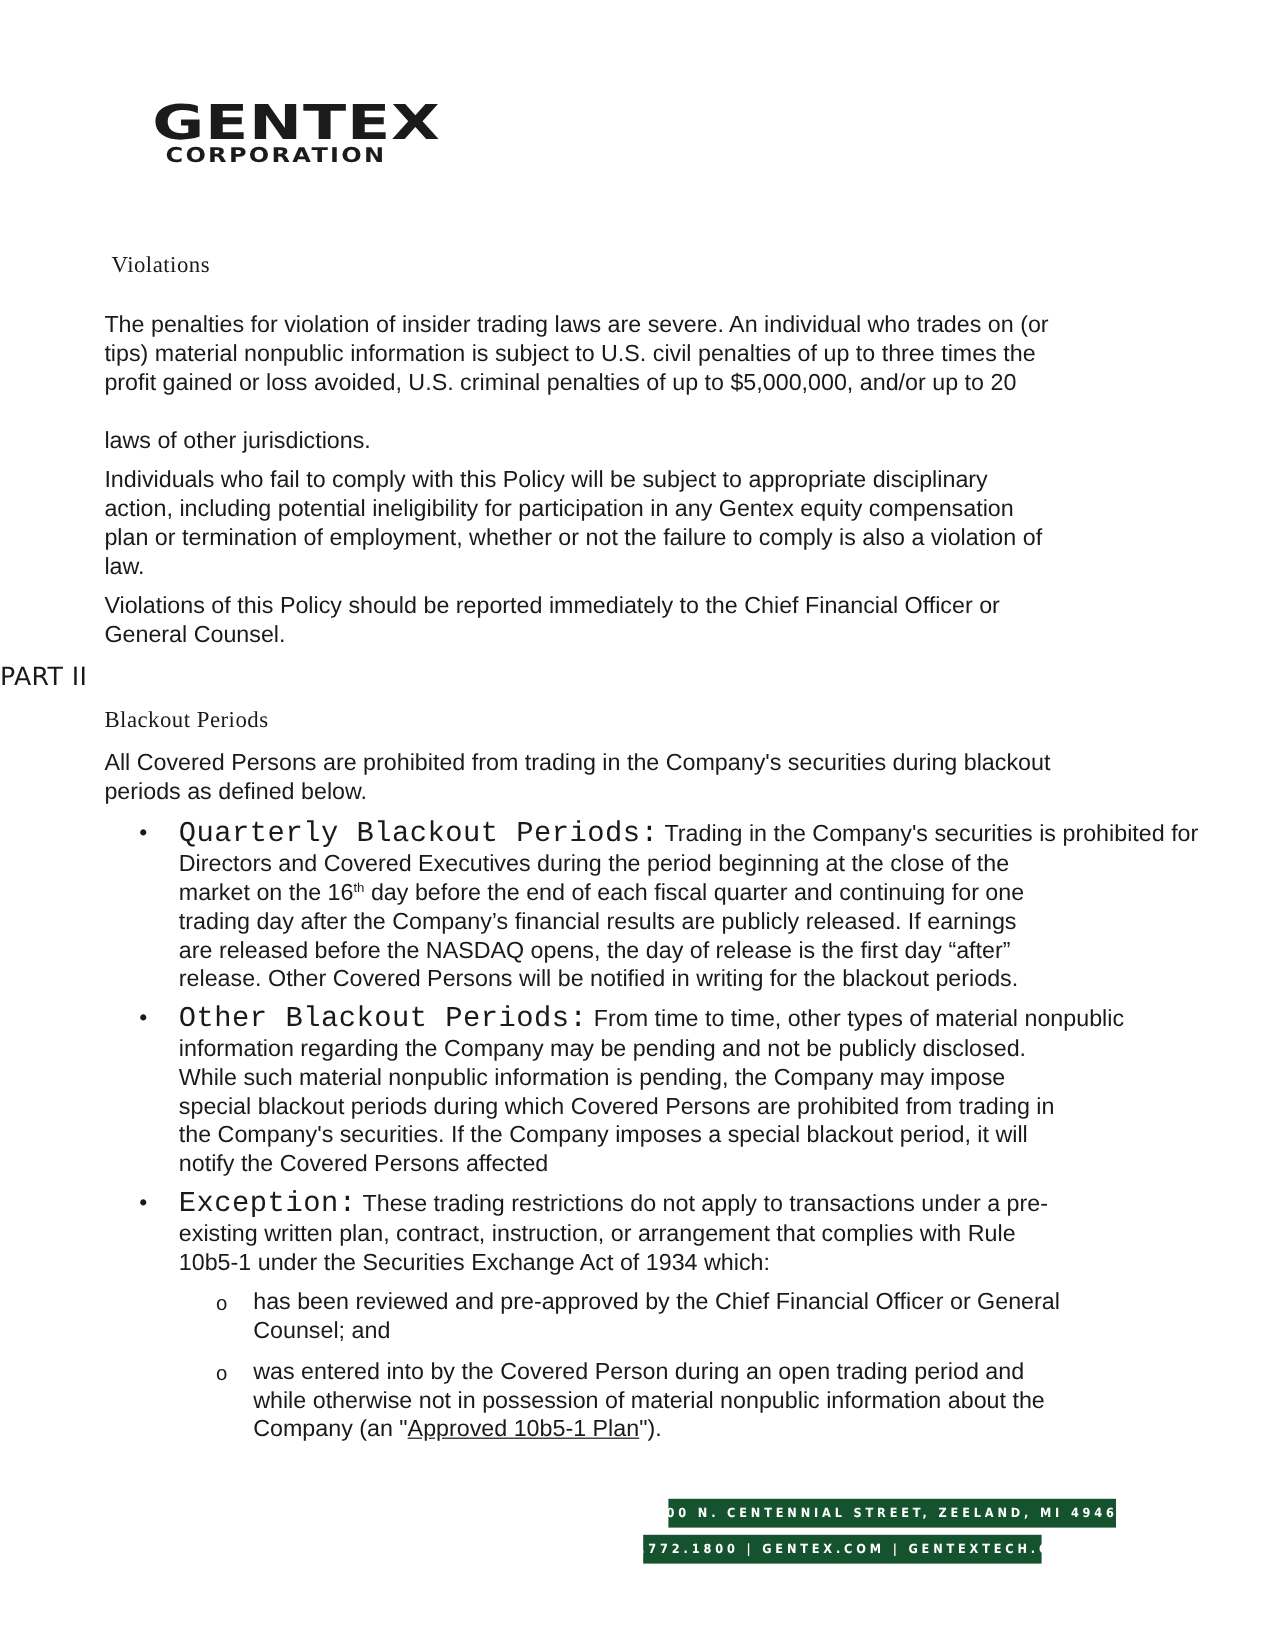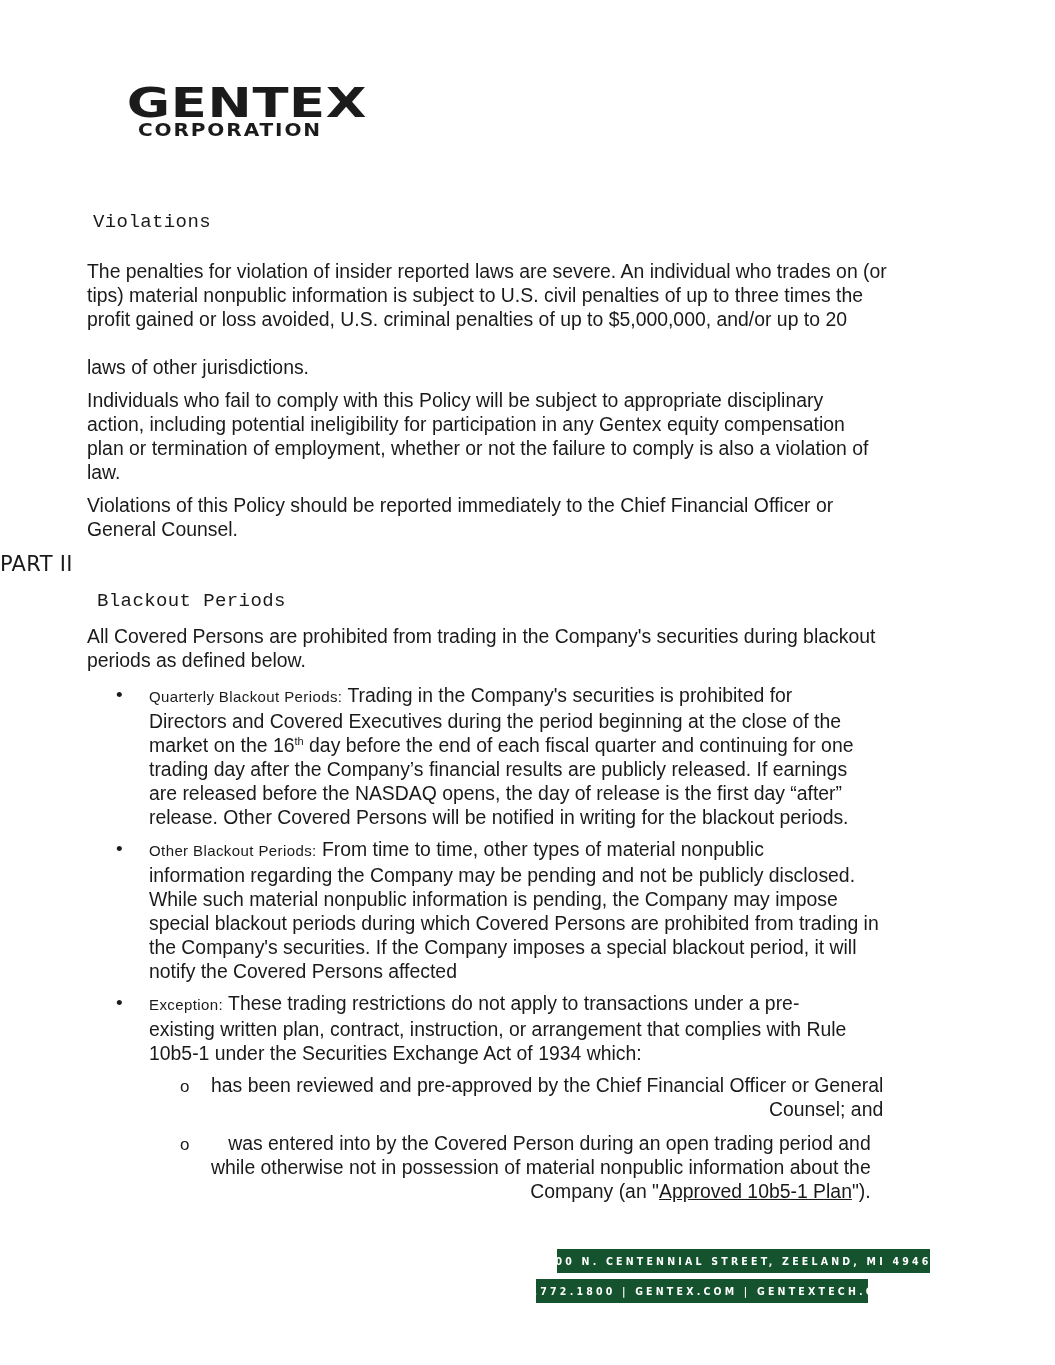--- a/index.html
+++ b/index.html
@@ -5,72 +5,72 @@
   html, body { margin: 0; padding: 0; background: #ffffff; }
   body { width: 1055px; height: 1365px; position: relative; overflow: hidden;
          font-family: "Liberation Sans", sans-serif; color: #1a1a1a; }
   .logo { position: absolute; left: 86px; top: 86px; width: 244px; text-align: center; }
   .logo-top { font-family: "DejaVu Sans", sans-serif; font-weight: 900; font-size: 40px;
               line-height: 34px; letter-spacing: 0.5px; color: #1b1b1b; transform: scaleX(1.32);
               transform-origin: left top; white-space: nowrap; }
   .logo-bottom { font-family: "DejaVu Sans", sans-serif; font-weight: 900; font-size: 17px;
                  line-height: 18px; letter-spacing: 1.6px; color: #1b1b1b; transform: scaleX(1.18);
                  transform-origin: left top; white-space: nowrap; margin-top: 1px; }
-  .heading { position: absolute; font-family: Liberation Mono, monospace; font-size: 19px;
+  .heading { position: absolute; font-family: Liberation Serif, serif; font-size: 19px;
              letter-spacing: 0.4px; color: #1a1a1a; }
   .para { position: absolute; left: 87px; font-size: 19.4px; line-height: 24px; white-space: nowrap; }
   .part { position: absolute; left: 0; width: 1018px; text-align: left;
           font-family: "DejaVu Sans", sans-serif; font-size: 21px; top: 552px; letter-spacing: 0.3px; }
   .bullet { position: absolute; left: 116px; font-size: 19px; }
   .bullet-text { position: absolute; left: 149px; font-size: 19.4px; line-height: 24px; white-space: nowrap; }
-  .lead { font-family: Liberation Sans, sans-serif; font-size: 15px; letter-spacing: 0.4px; }
+  .lead { font-family: Liberation Mono, monospace; font-size: 24px; letter-spacing: 0.4px; }
   .sub-bullet { position: absolute; left: 180px; font-size: 17px; }
-  .sub-text { position: absolute; left: 211px; font-size: 19.4px; line-height: 24px; white-space: nowrap; text-align: right; }
+  .sub-text { position: absolute; left: 211px; font-size: 19.4px; line-height: 24px; white-space: nowrap; }
   .underline { text-decoration: underline; }
   sup { font-size: 11px; line-height: 0; vertical-align: 7px; margin-top: 15px; }
   .footer-bar { position: absolute; background: #14532d; color: #ffffff;
                 font-family: "DejaVu Sans Condensed", "DejaVu Sans", sans-serif; font-weight: bold;
                 font-size: 10.5px; letter-spacing: 3.2px; white-space: nowrap; display: flex;
                 align-items: center; justify-content: center; }
   .footer-1 { left: 557px; top: 1249px; width: 373px; height: 24px; }
   .footer-2 { left: 536px; top: 1279px; width: 332px; height: 24px; }
 </style>
 </head>
 <body>
 
 <div class="logo">
   <div class="logo-top">GENTEX</div>
   <div class="logo-bottom">CORPORATION</div>
 </div>
 
 <div class="heading" style="left:93px; top:211px;">Violations</div>
 
 <div class="para" style="top:259px;">
-  <span>The penalties for violation of insider reported laws are severe. An individual who trades on (or</span><br>
+  <span>The penalties for violation of insider trading laws are severe. An individual who trades on (or</span><br>
   <span>tips) material nonpublic information is subject to U.S. civil penalties of up to three times the</span><br>
   <span>profit gained or loss avoided, U.S. criminal penalties of up to $5,000,000, and/or up to 20</span><br>
   <br>
   <span>laws of other jurisdictions.</span>
 </div>
 
 <div class="para" style="top:388px;">
   <span>Individuals who fail to comply with this Policy will be subject to appropriate disciplinary</span><br>
   <span>action, including potential ineligibility for participation in any Gentex equity compensation</span><br>
   <span>plan or termination of employment, whether or not the failure to comply is also a violation of</span><br>
   <span>law.</span>
 </div>
 
 <div class="para" style="top:493px;">
   <span>Violations of this Policy should be reported immediately to the Chief Financial Officer or</span><br>
   <span>General Counsel.</span>
 </div>
 
 <div class="part">PART II</div>
 
-<div class="heading" style="left:97px; top:590px;">Blackout Periods</div>
+<div class="heading" style="left:87px; top:590px;">Blackout Periods</div>
 
 <div class="para" style="top:624px;">
   <span>All Covered Persons are prohibited from trading in the Company's securities during blackout</span><br>
   <span>periods as defined below.</span>
 </div>
 
 <div class="bullet" style="top:684px;">•</div>
 <div class="bullet-text" style="top:683px;">
   <span class="lead">Quarterly Blackout Periods:</span><span> Trading in the Company's securities is prohibited for</span><br>
   <span>Directors and Covered Executives during the period beginning at the close of the</span><br>

